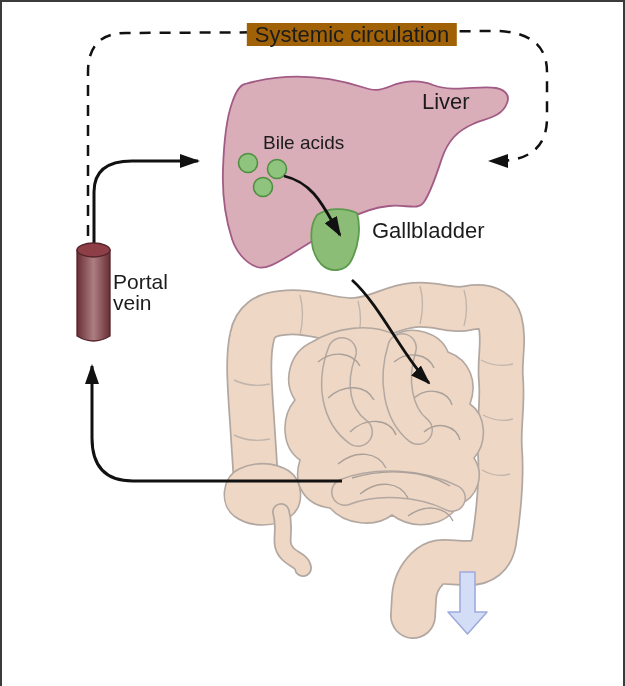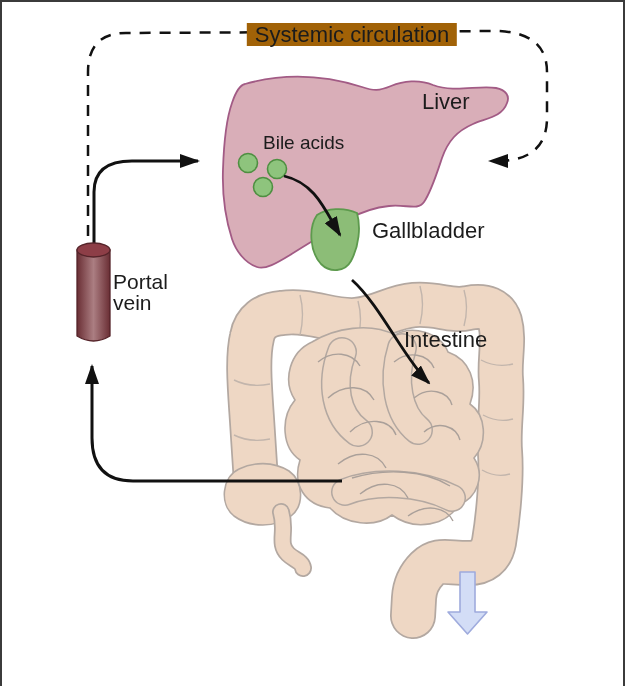--- a/index.html
+++ b/index.html
@@ -108,16 +108,15 @@
   </svg>
 
   <div id="systemic-label" class="lbl centered">Systemic circulation</div>
   <div id="liver-label" class="lbl">Liver</div>
   <div id="bile-label" class="lbl">Bile acids</div>
   <div id="gallbladder-label" class="lbl">Gallbladder</div>
   <div id="portal-label" class="lbl">
     <div>Portal</div>
     <div>vein</div>
   </div>
-  <div id="intestine-label" class="lbl">Intestine</div>
 
   <div id="frame"></div>
 </div>
 
 </body></html>

